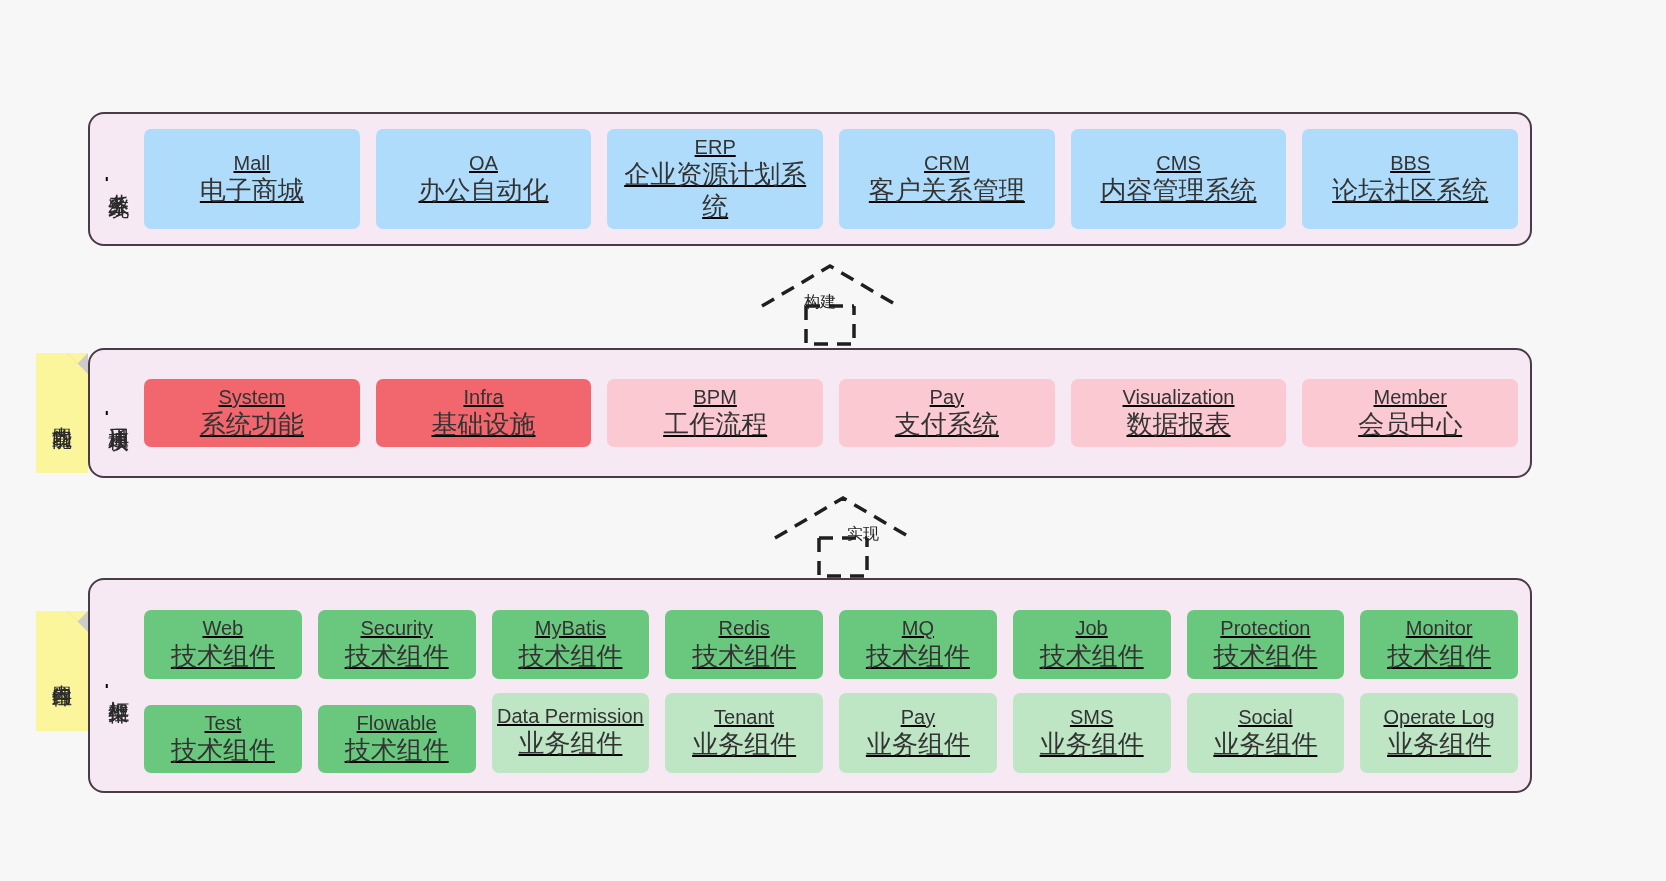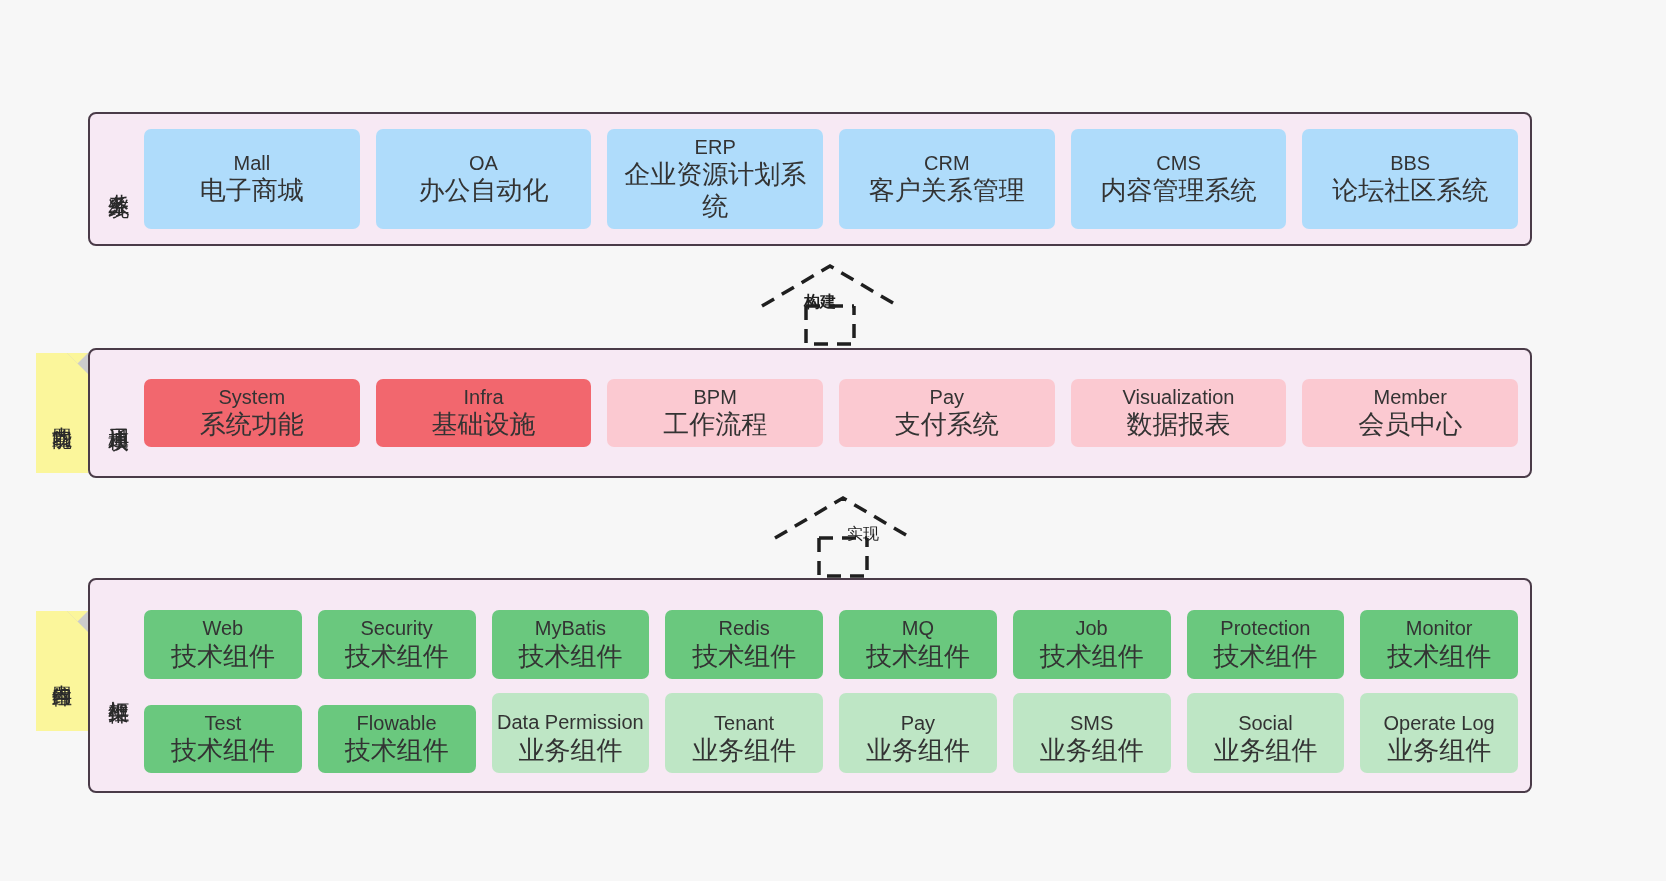--- a/index.html
+++ b/index.html
@@ -10,24 +10,25 @@
     font-family: "Liberation Sans", "DejaVu Sans", sans-serif;
     overflow: hidden;
   }
   #canvas { position: relative; width: 1666px; height: 881px; }
 
   
   .layer {
     position: absolute;
     background: #f7e9f4;
     border: 2px solid #4a3b48;
-    border-radius: 8px;
+    border-radius: 16px;
     display: flex;
     align-items: stretch;
     padding: 6px 12px;
+    text-decoration: underline;
   }
   .layer-title {
     flex: 0 0 auto;
     width: 34px;
     display: flex;
     align-items: center;
     justify-content: center;
     font-size: 21px;
     color: #2a2a2a;
     letter-spacing: 1px;
@@ -66,21 +67,21 @@
     padding: 6px 4px;
   }
   .card .t1 { font-size: 20px; }
   .card .t2 { font-size: 26px; }
   .card.three .t1 { line-height: 1.18; }
 
   .c-blue       { background: #afdcfb; }
   .c-red        { background: #f2676e; }
   .c-pink       { background: #fbc9d1; }
   .c-green      { background: #6ac87e; margin-top: 12px; }
-  .c-greenlight { background: #bee6c5; justify-content: flex-end; }
+  .c-greenlight { background: #bee6c5; }
 
   
   .note {
     position: absolute;
     background: #fbf69b;
     display: flex;
     align-items: center;
     justify-content: center;
     font-size: 20px;
     color: #2a2a2a;
@@ -149,21 +150,21 @@
           <span class="t2">内容管理系统</span>
         </div>
         <div class="card c-blue">
           <span class="t1">BBS</span>
           <span class="t2">论坛社区系统</span>
         </div>
       </div>
     </div>
   </div>
 
-  <div class="connector" id="connector-build" style="left:760px; top:262px; width:140px; height:84px;font-weight:bold;">
+  <div class="connector" id="connector-build" style="left:760px; top:262px; width:140px; height:84px;">
     <svg width="140" height="84" viewBox="0 0 140 84">
       <path d="M 2 44 L 70 4 L 138 44" fill="none" stroke="#1f1f1f" stroke-width="3.5" stroke-dasharray="14 9" stroke-linecap="butt"></path>
       <path d="M 46 44 L 46 82 L 94 82 L 94 44" fill="none" stroke="#1f1f1f" stroke-width="3.5" stroke-dasharray="14 9" stroke-linecap="butt"></path>
       <path d="M 46 44 L 94 44" fill="none" stroke="#1f1f1f" stroke-width="3.5" stroke-dasharray="14 9" stroke-linecap="butt"></path>
     </svg>
     <span class="conn-label" style="left:44px; top:30px;">构建</span>
   </div>
 
   <div class="layer" id="layer-common-module" style="left:88px; top:348px; width:1444px; height:130px;">
     <div class="layer-title">通用模块</div>

